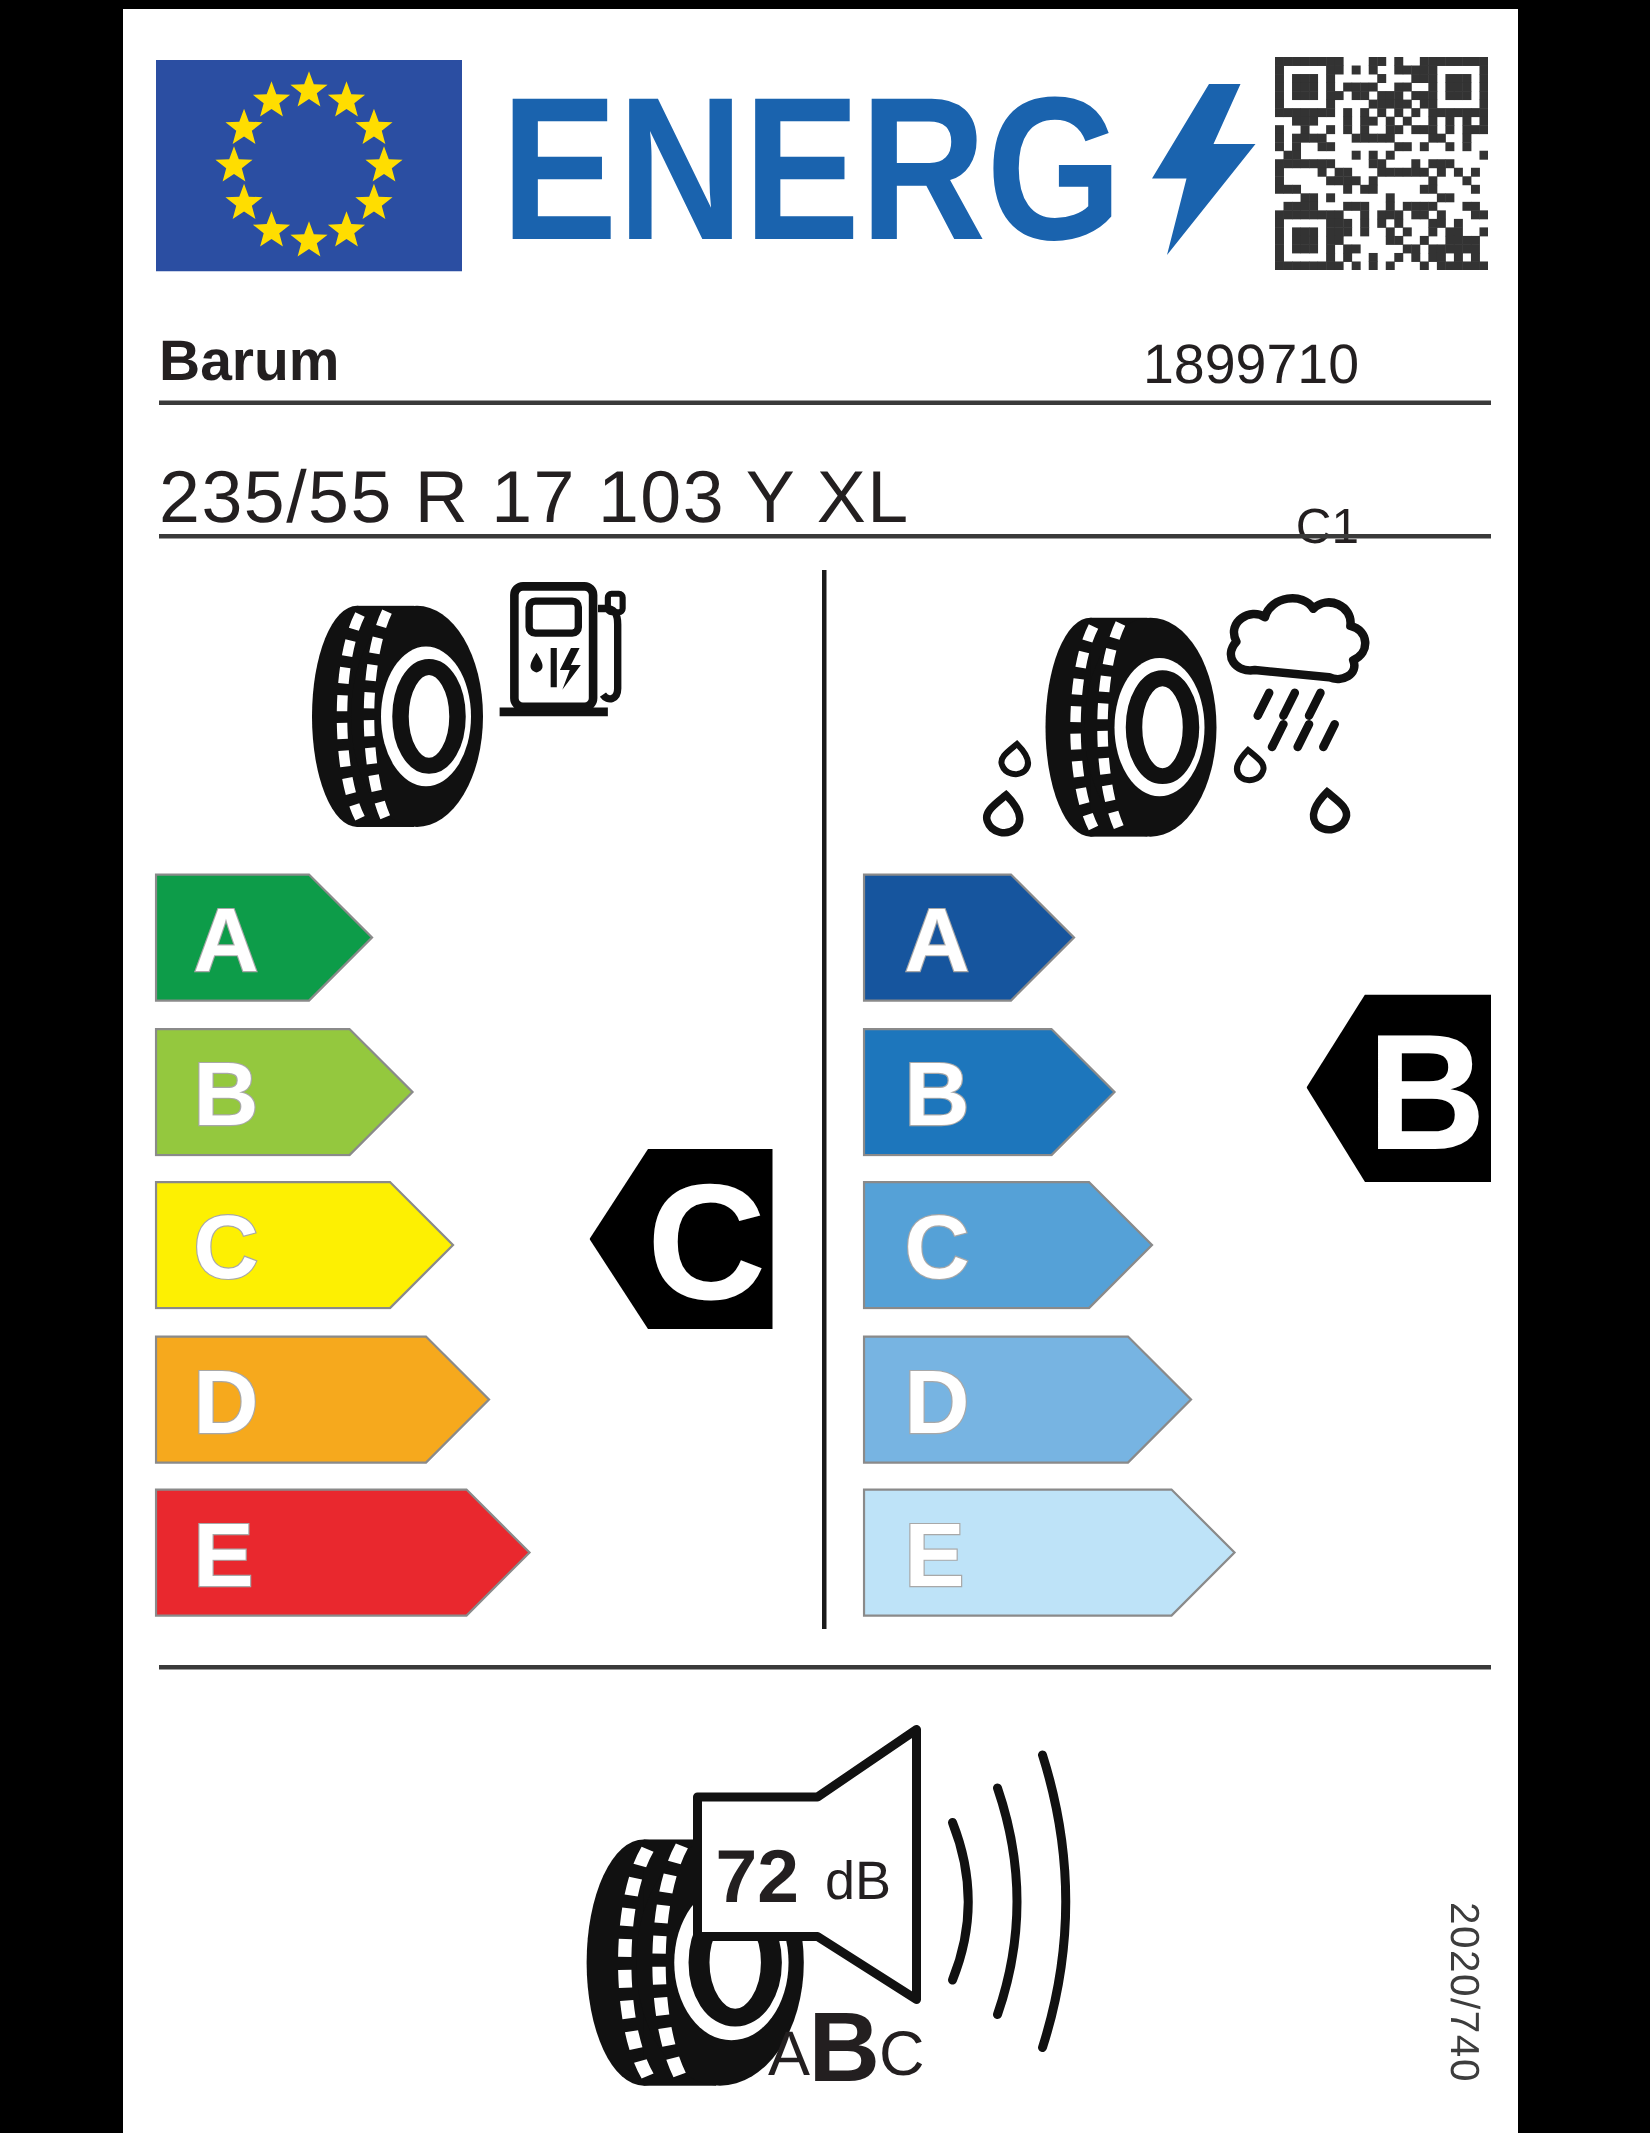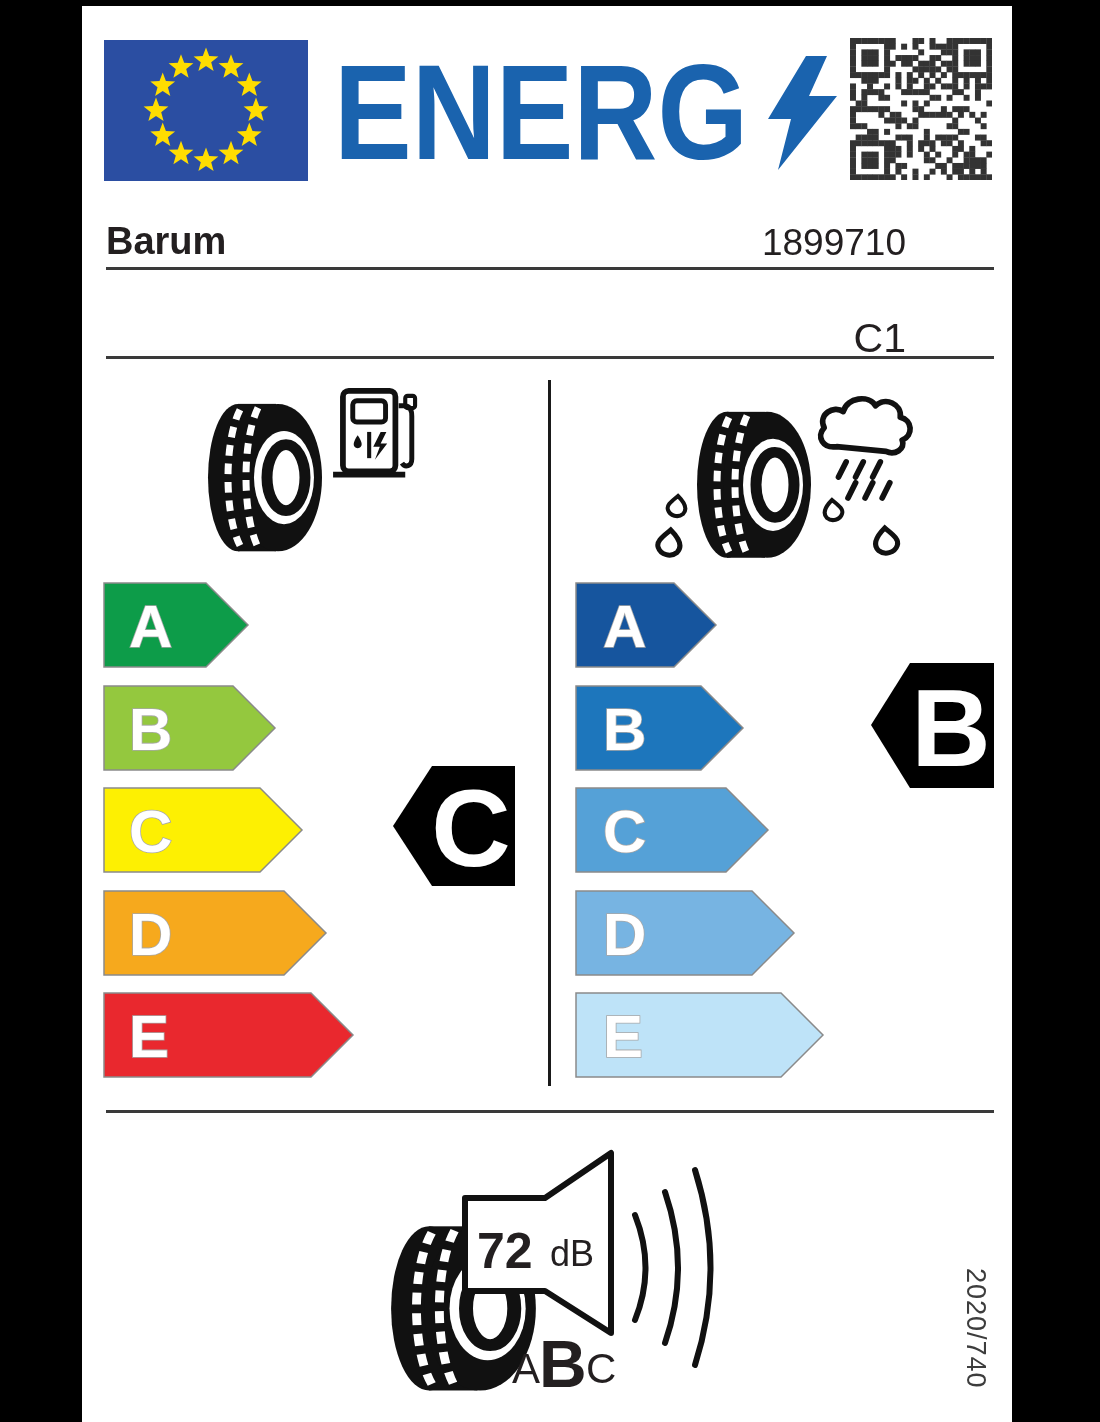--- a/index.html
+++ b/index.html
@@ -5,21 +5,21 @@
   html,body{margin:0;padding:0;background:#000;}
   .label-root{
     position:relative;width:1012px;height:1422px;background:#000;overflow:hidden;
     font-family:"Liberation Sans", sans-serif;
   }
   .panel{position:absolute;left:82px;top:6px;width:936px;height:1416px;background:#fff;}
   .abs{position:absolute;}
   .brand{left:106px;top:220px;font-size:38px;font-weight:bold;color:#231f20;}
   .artnum{top:222px;right:106px;font-size:37px;color:#231f20;text-align:right;}
   .tiresize{left:106px;top:304px;font-size:49px;color:#231f20;letter-spacing:1px;}
-  .tireclass{top:315px;right:106px;font-size:41px;color:#231f20;text-align:right;}
+  .tireclass{top:332px;right:106px;font-size:33px;color:#231f20;text-align:right;}
   .hline{left:106px;width:888px;height:3px;background:#3a3a3a;}
   .vline{left:548px;top:380px;width:3px;height:706px;background:#1a1a1a;}
   .regulation{
     left:960px;top:1268px;writing-mode:vertical-rl;font-size:27px;color:#3d3d3d;
     letter-spacing:1px;
   }
   svg{display:block;}
   svg text{font-family:"Liberation Sans", sans-serif;}
   .arrow-letter{fill:#fff;font-weight:bold;font-size:60px;stroke:#a8a8a8;stroke-width:1.6;paint-order:stroke;}
   .ind-letter{fill:#fff;font-weight:bold;font-size:110px;text-anchor:middle;}
@@ -416,20 +416,21 @@
         <rect x="119.28" y="136.32" width="5.98" height="5.98" fill="#333333"></rect>
         <rect x="124.96" y="136.32" width="5.98" height="5.98" fill="#333333"></rect>
         <rect x="130.64" y="136.32" width="5.98" height="5.98" fill="#333333"></rect>
         <rect x="136.32" y="136.32" width="5.98" height="5.98" fill="#333333"></rect>
       </g>
   </svg>
 
   <div class="abs brand">Barum</div>
   <div class="abs artnum">1899710</div>
   <div class="abs hline" style="top:267px"></div>
+  <div class="abs tiresize">235/55 R 17 103 Y XL</div>
   <div class="abs tireclass">C1</div>
   <div class="abs hline" style="top:356px"></div>
   <div class="abs vline"></div>
 
   <svg class="abs" style="left:190px;top:378px" width="240" height="185" viewBox="0 0 240 185">
     <use href="#tire-sym" transform="translate(14,22) scale(1,0.97)"></use>
     <use href="#pump-sym" transform="translate(148,8) scale(0.82)"></use>
   </svg>
 
   <svg class="abs" style="left:655px;top:378px" width="290" height="195" viewBox="0 0 290 195">

